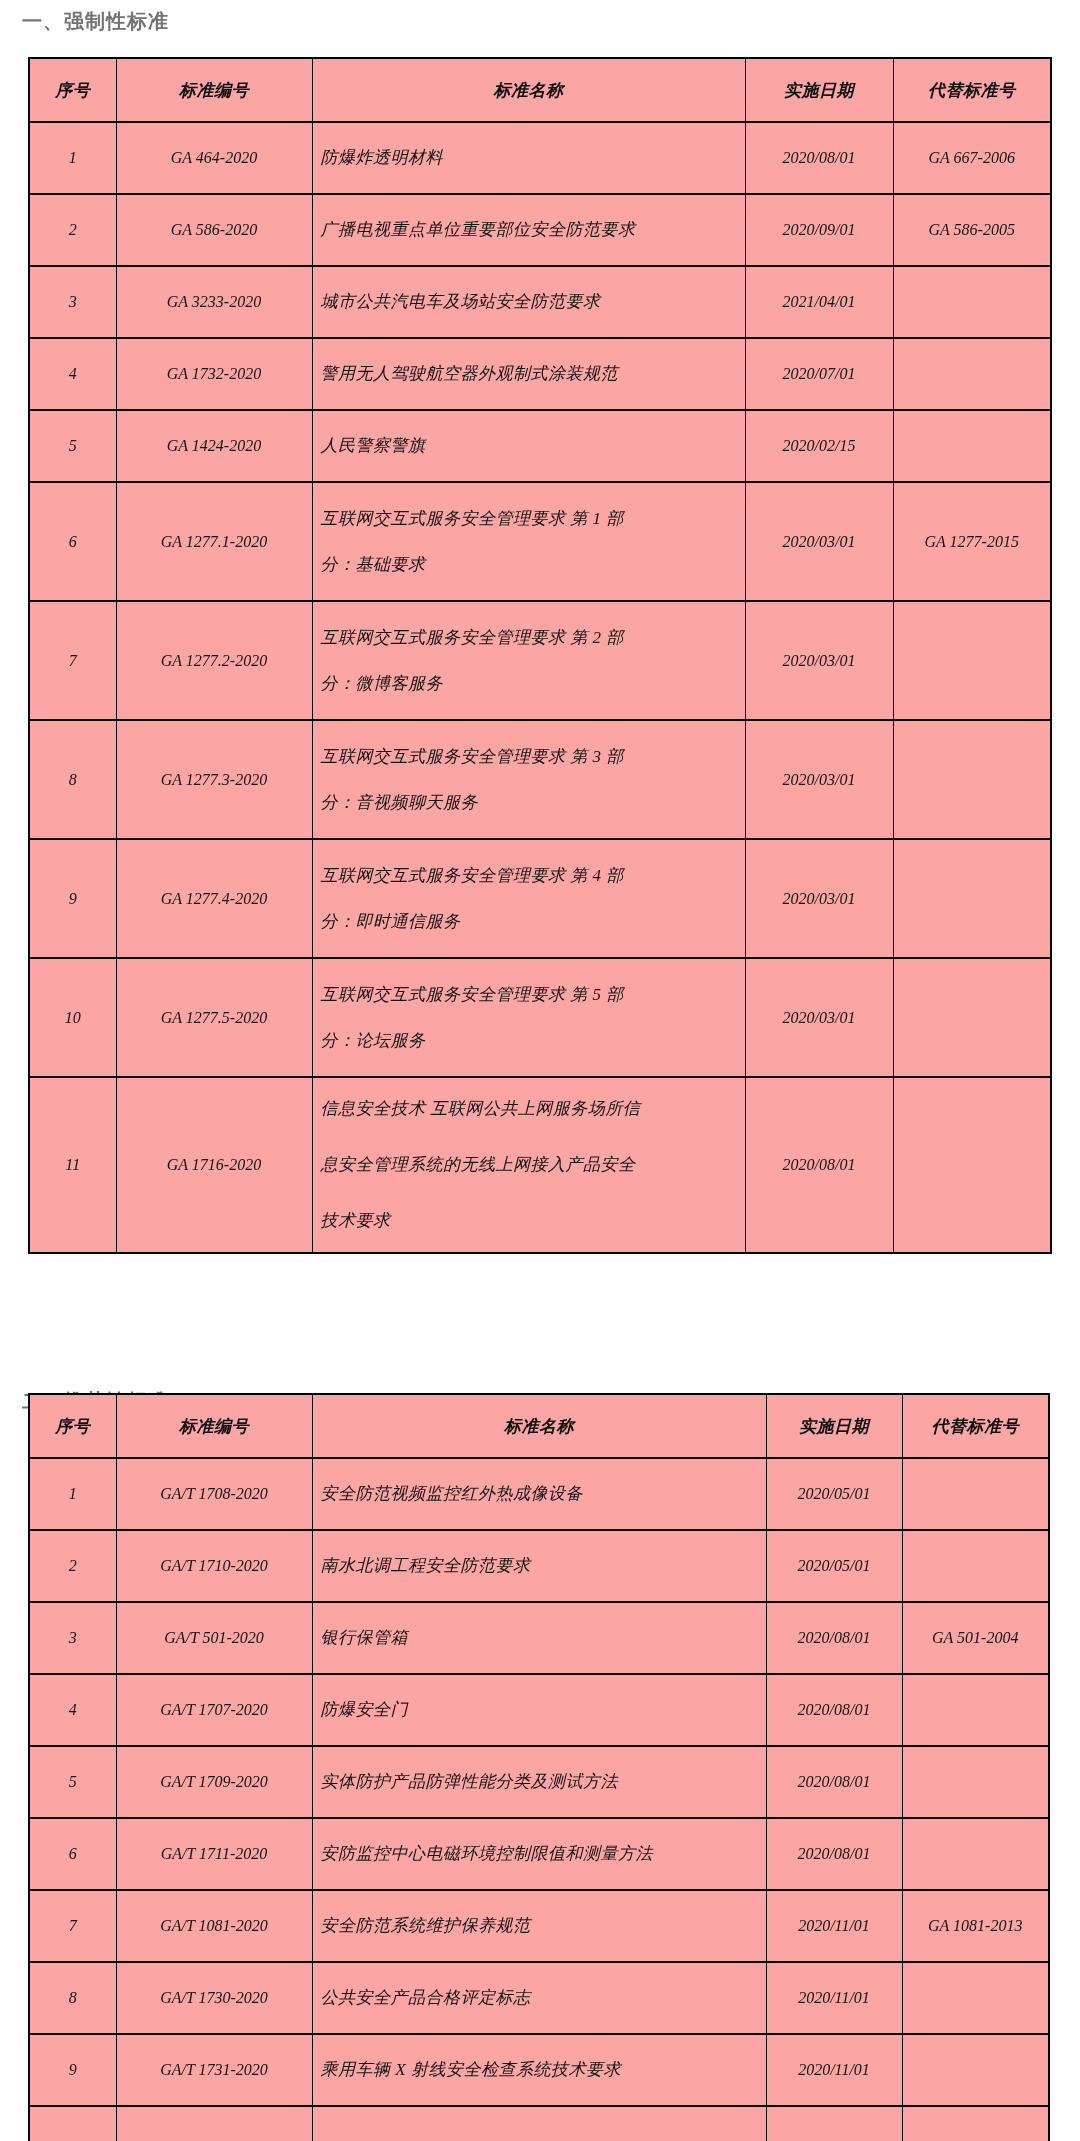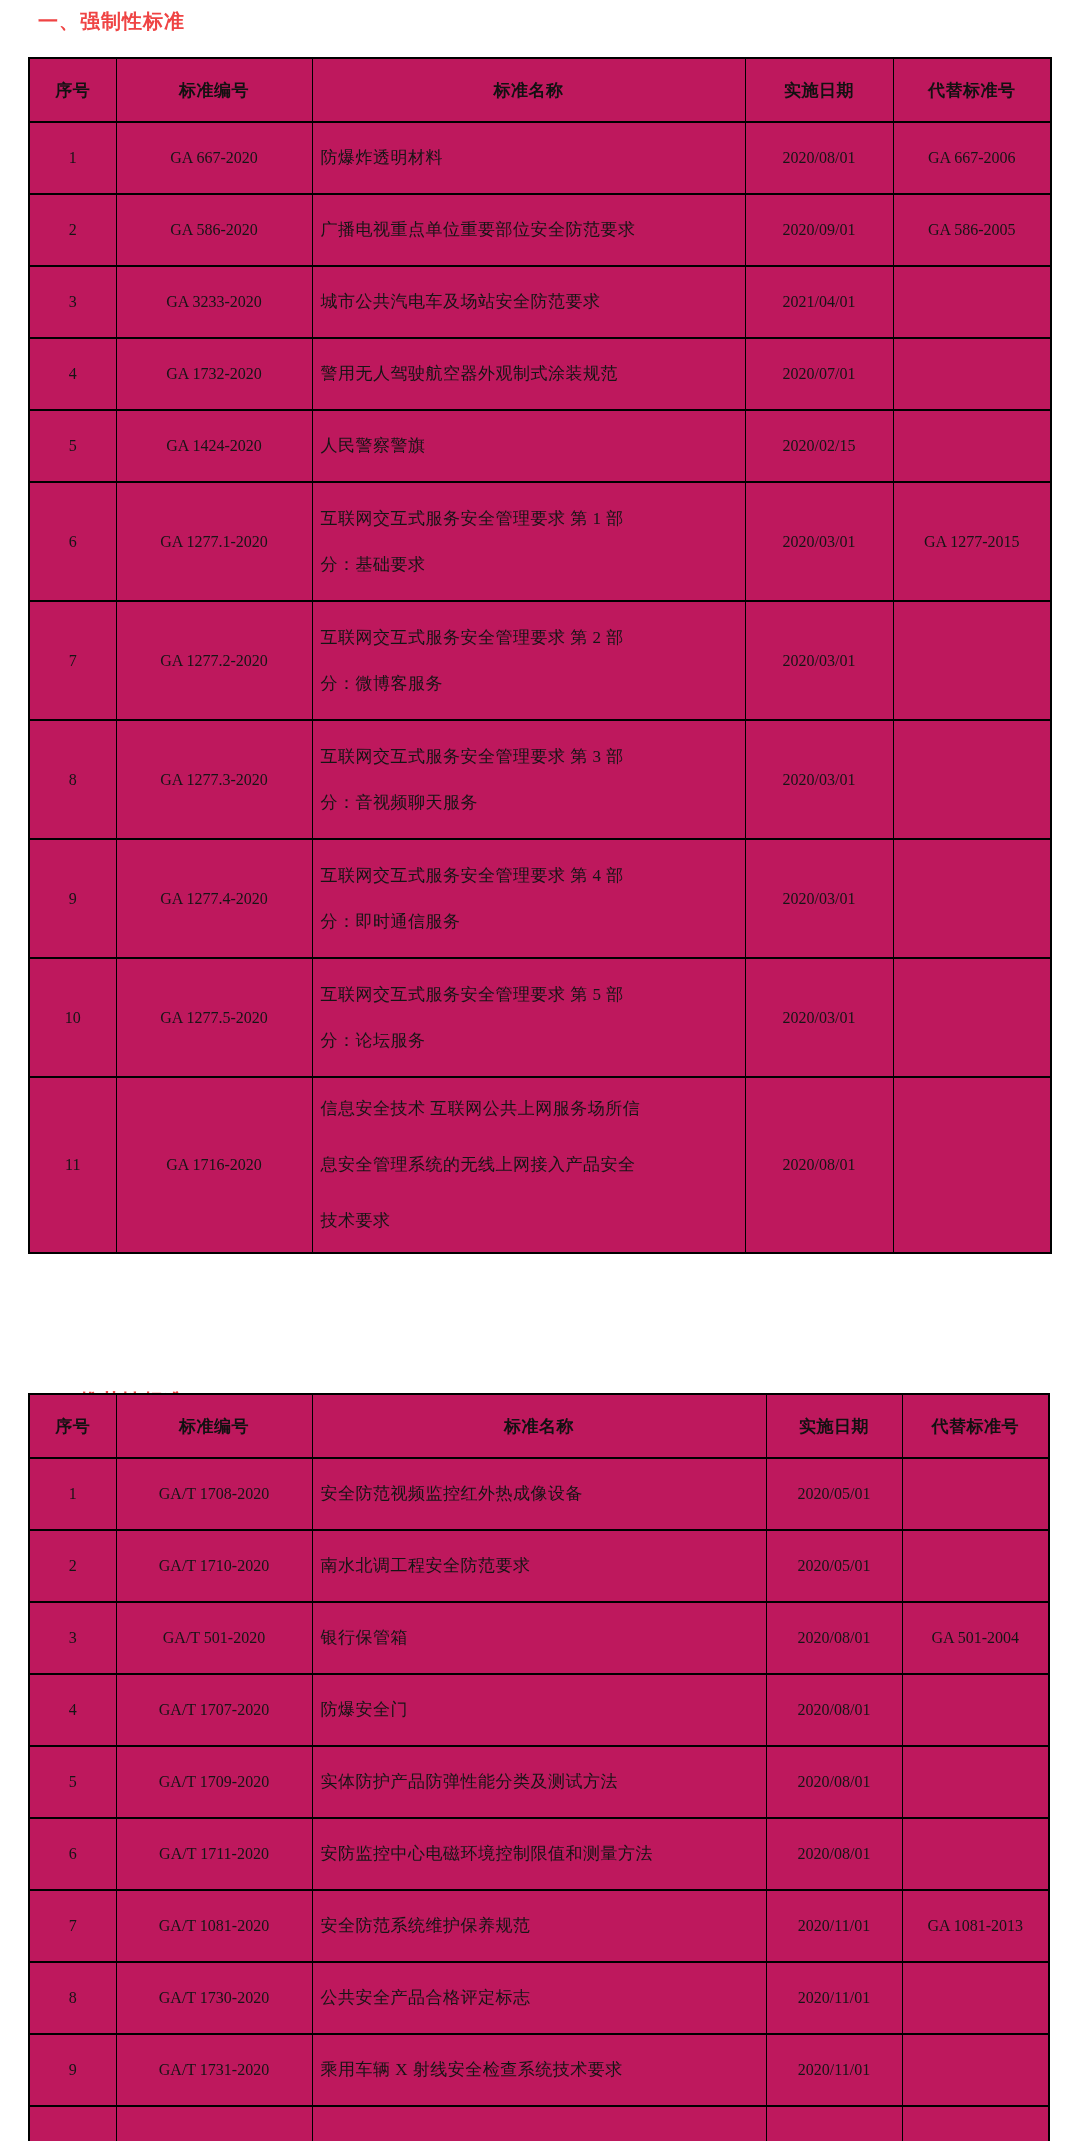--- a/index.html
+++ b/index.html
@@ -12,34 +12,34 @@
     background: #ffffff;
     color: #151515;
     font-family: "Liberation Serif", "DejaVu Serif", serif;
   }
   .section-title {
     position: absolute;
     left: 22px;
     font-family: "Liberation Sans", "DejaVu Sans", sans-serif;
     font-weight: bold;
     font-size: 20px;
-    color: #ef4444;
+    color: #737373;
     letter-spacing: 1px;
     white-space: nowrap;
-    margin-left: 16px;
   }
   #title-1 { top: 8px; }
   #title-2 { top: 1388px; }
 
   table.std-table {
     position: absolute;
     left: 28px;
     border-collapse: collapse;
     table-layout: fixed;
-    background: #be185d;
+    background: #fca5a5;
+    font-style: italic;
   }
   #table-1 { top: 57px;  width: 1022px; }
   #table-2 { top: 1393px; width: 1020px; }
 
   table.std-table, table.std-table th, table.std-table td {
     border: 1.5px solid #000000;
   }
   table.std-table { border-width: 2.5px; }
   table.std-table th, table.std-table td {
     border-top-width: 2px;
@@ -112,21 +112,21 @@
         <th>序号</th>
         <th>标准编号</th>
         <th>标准名称</th>
         <th>实施日期</th>
         <th>代替标准号</th>
       </tr>
     </thead>
     <tbody>
         <tr class="h1">
           <td class="col-no">1</td>
-          <td class="col-code">GA 667-2020</td>
+          <td class="col-code">GA 464-2020</td>
           <td class="col-name">防爆炸透明材料</td>
           <td class="col-date">2020/08/01</td>
           <td class="col-replaces">GA 667-2006</td>
         </tr>
         <tr class="h1">
           <td class="col-no">2</td>
           <td class="col-code">GA 586-2020</td>
           <td class="col-name">广播电视重点单位重要部位安全防范要求</td>
           <td class="col-date">2020/09/01</td>
           <td class="col-replaces">GA 586-2005</td>

